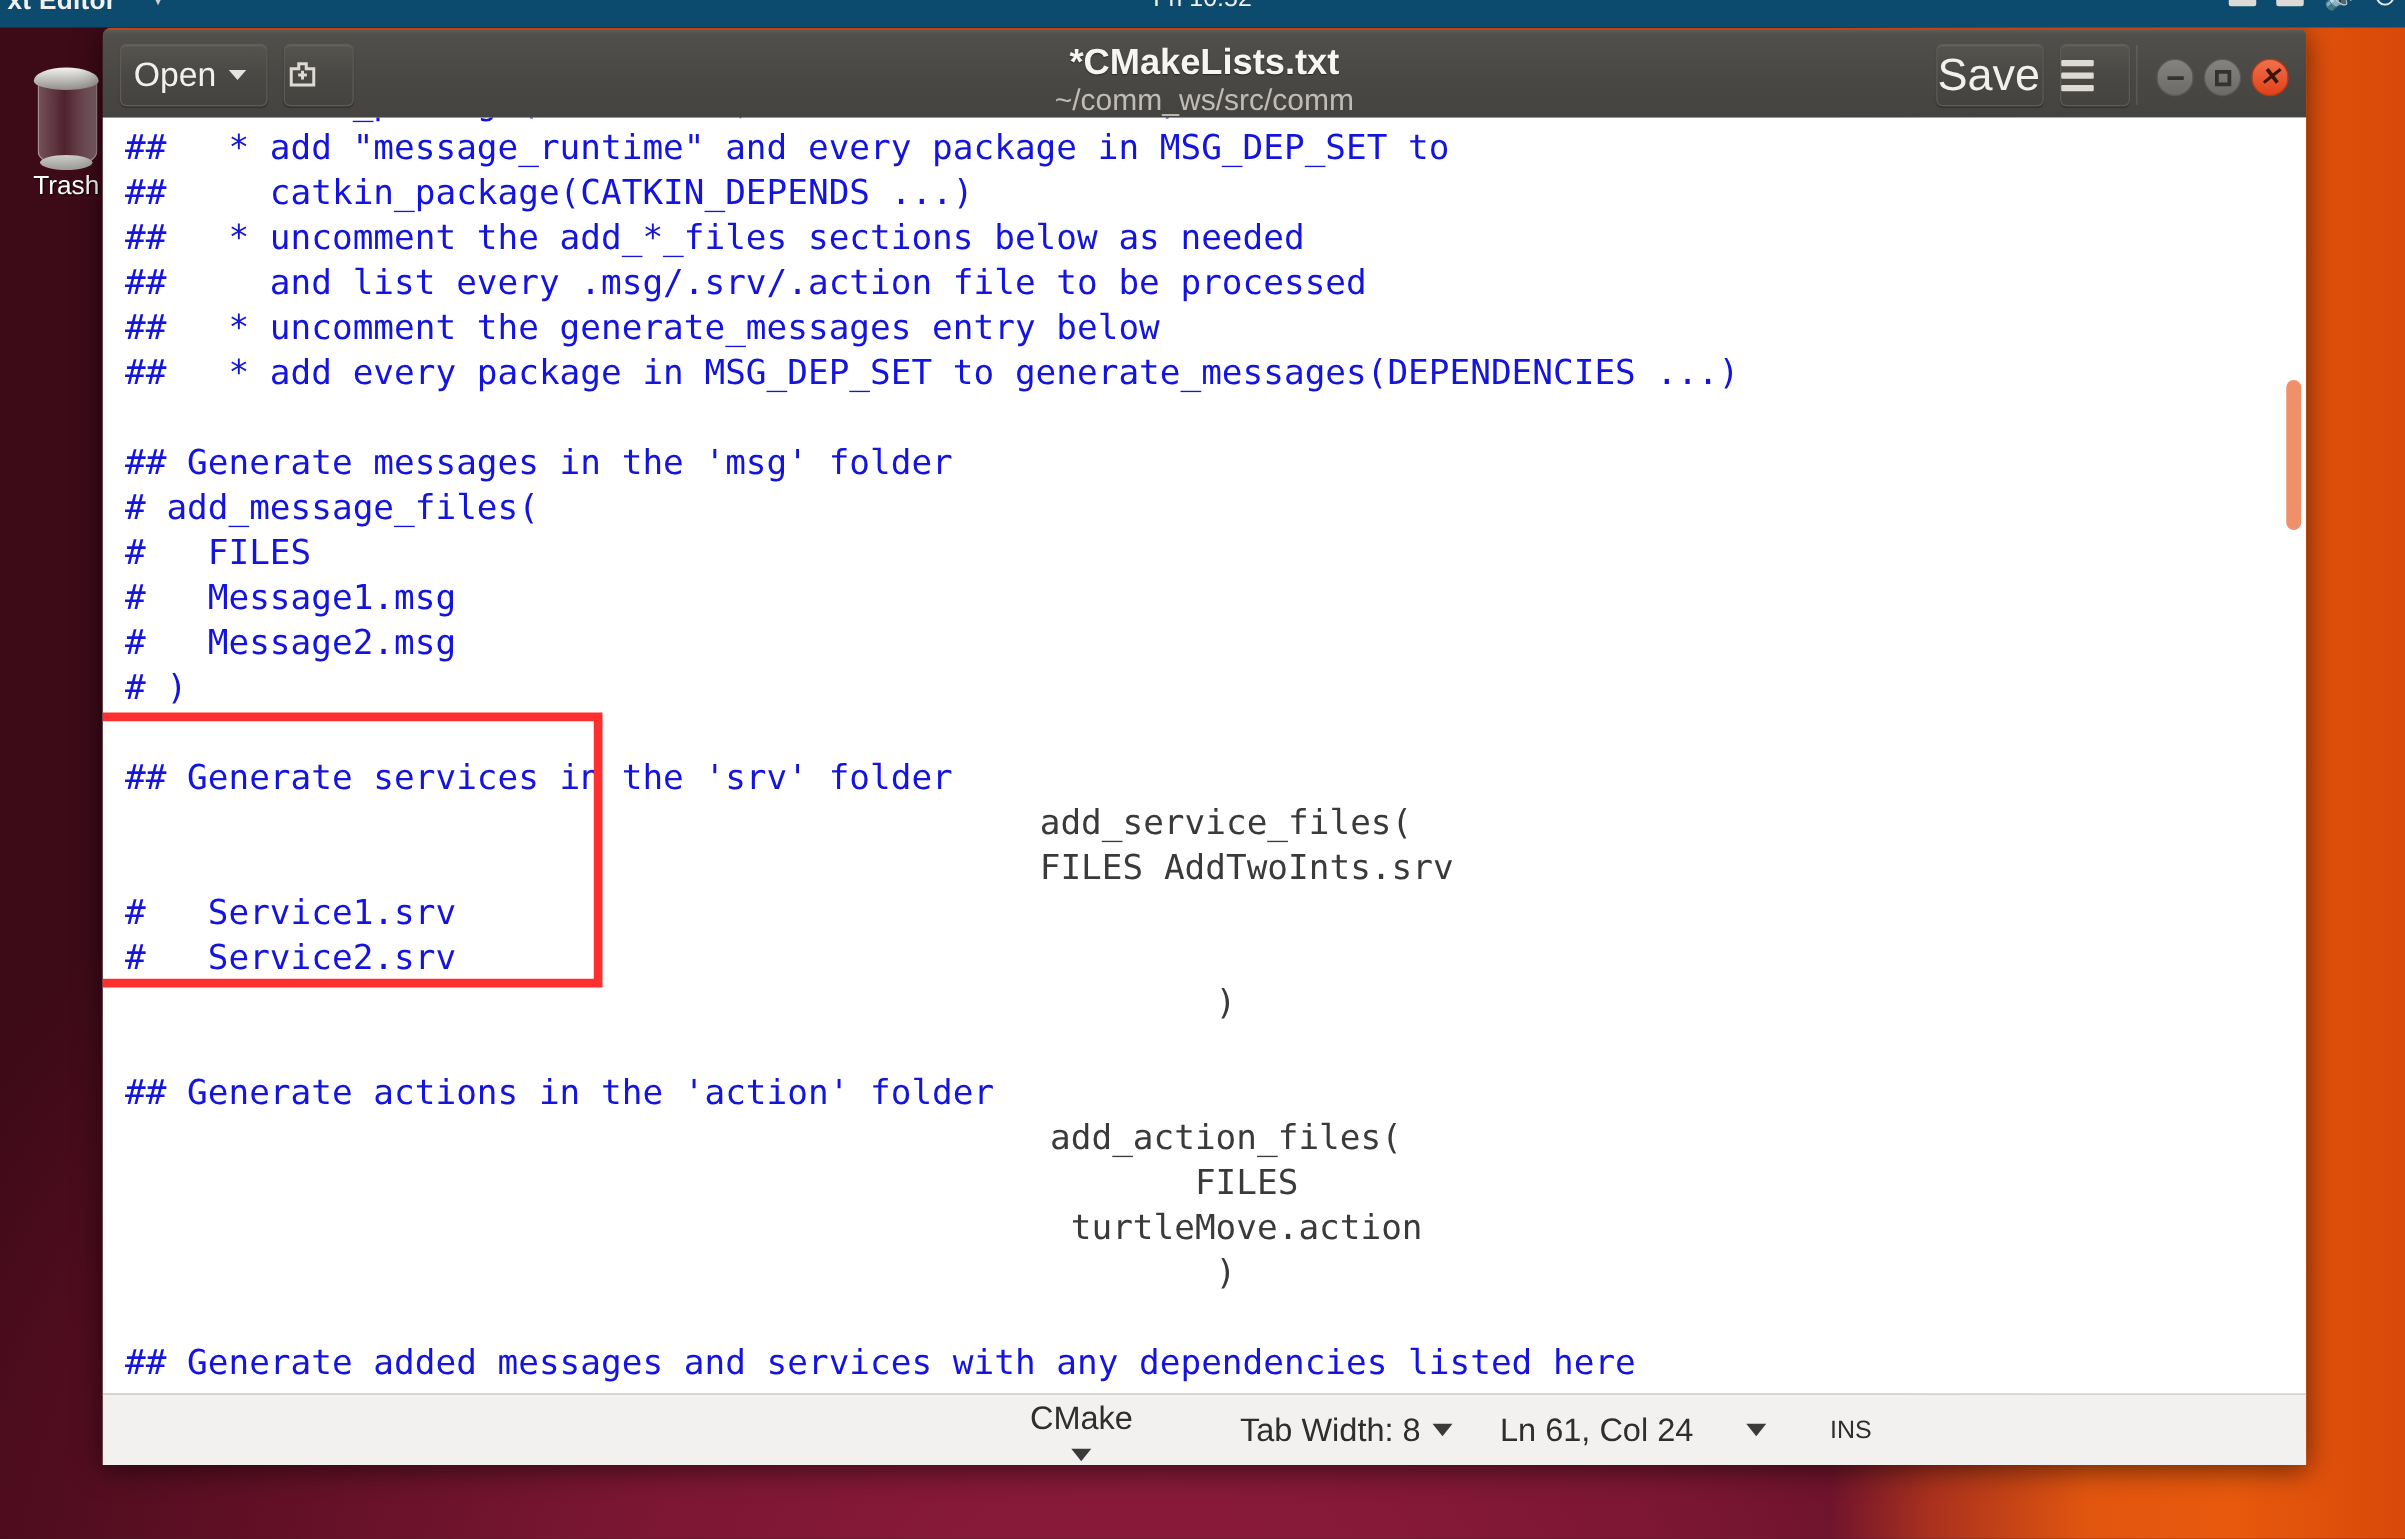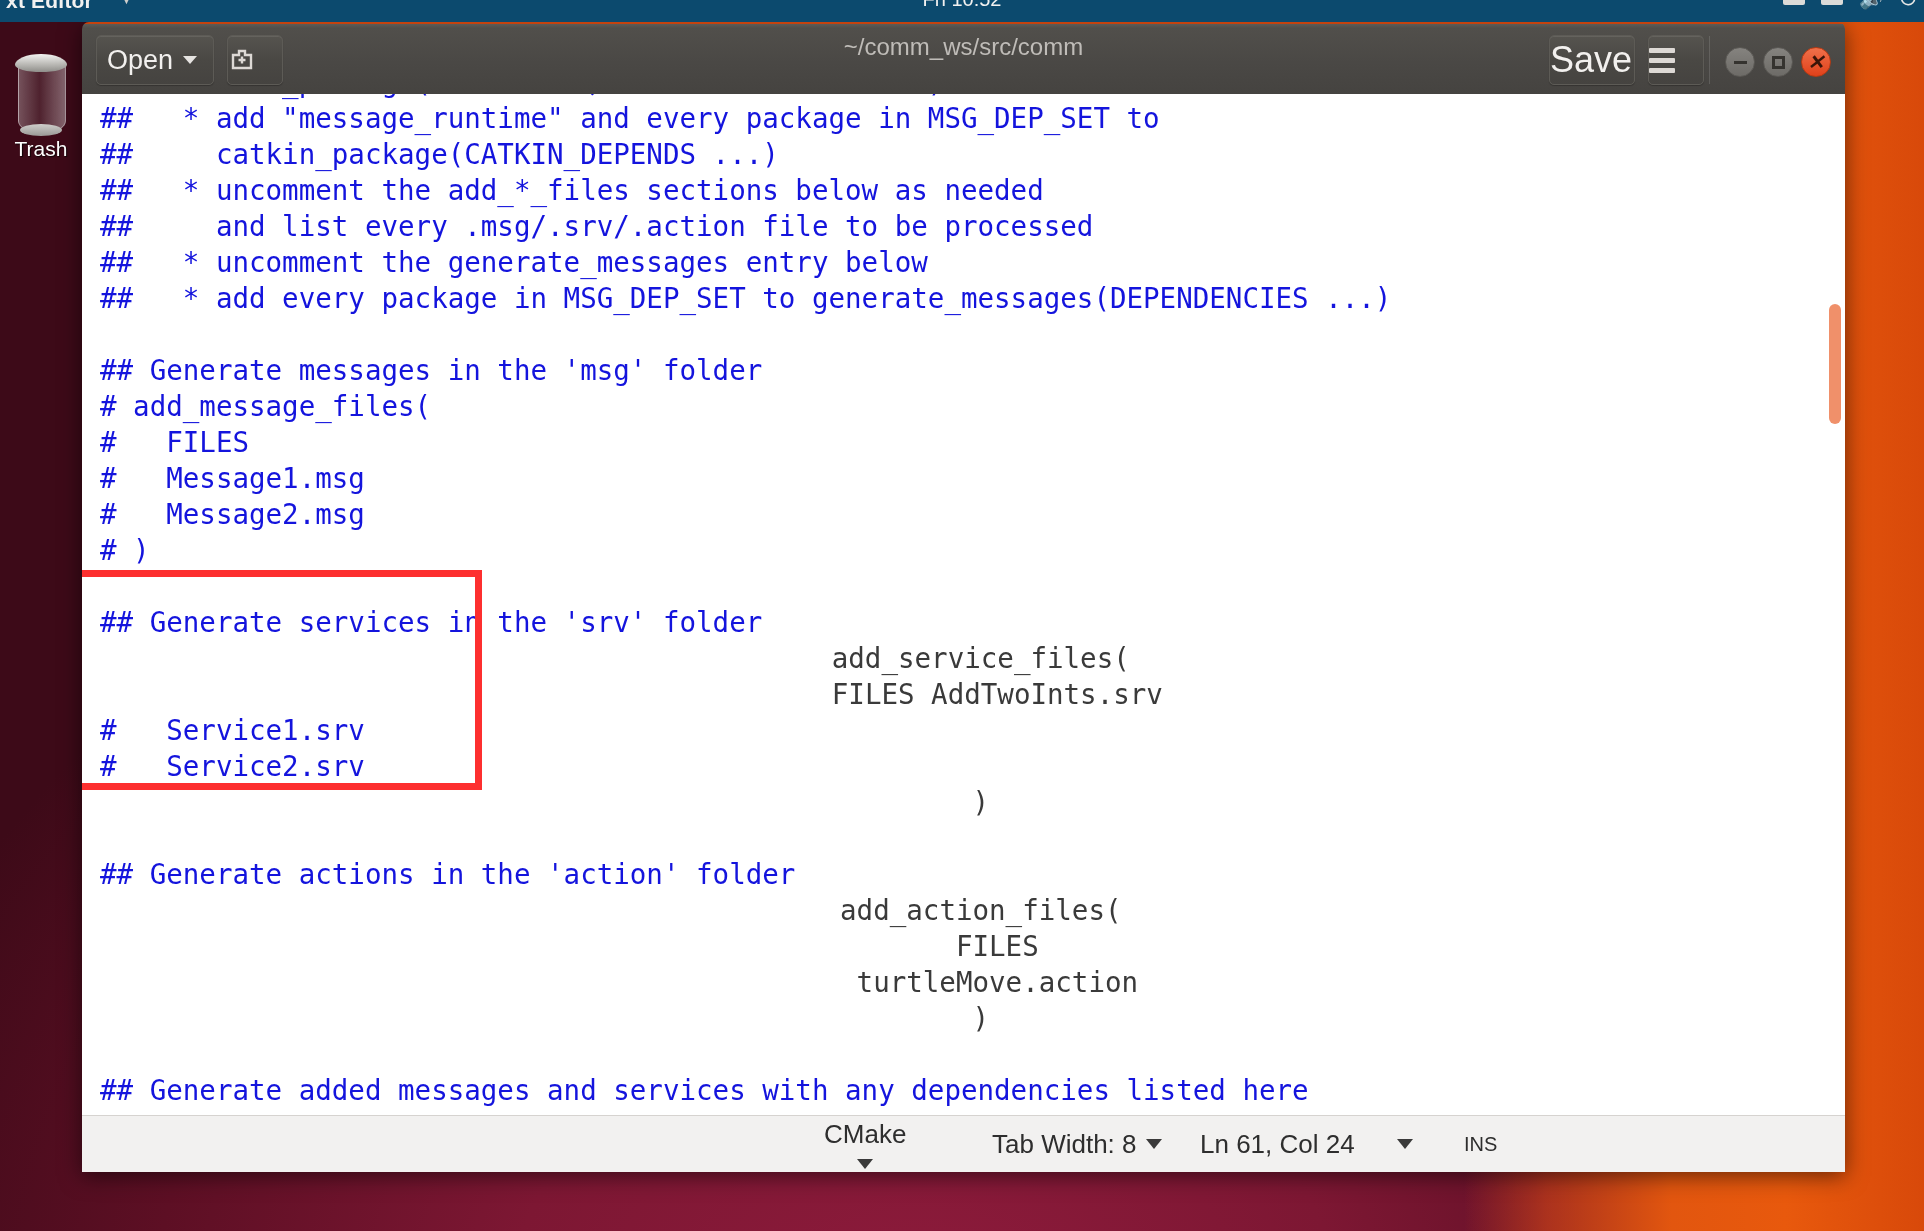--- a/index.html
+++ b/index.html
@@ -36,21 +36,21 @@
     position:absolute;left:0;right:0;top:-12px;text-align:center;
     font-size:20px;color:#f2f1f0;font-weight:500;
   }
   #panel-indicators{
     position:absolute;right:8px;top:-12px;display:flex;gap:16px;align-items:center;
   }
   .ind{font-size:20px;color:#e8e8e6;line-height:20px;}
   .ind-bat{display:inline-block;width:22px;height:13px;background:#dcdbd8;border-radius:2px;}
   
   #trash{
-    position:absolute;left:2px;top:48px;width:78px;text-align:center;z-index:20;
+    position:absolute;left:14px;top:48px;width:78px;text-align:center;z-index:20;
   }
   .trash-can{
     width:52px;height:86px;margin:0 auto;position:relative;
   }
   .trash-body{
     position:absolute;left:3px;top:14px;width:46px;height:70px;
     background:linear-gradient(90deg,rgba(245,245,245,.30),rgba(210,210,210,.12) 45%,rgba(250,250,250,.38));
     border-radius:4px 4px 22px 22px/4px 4px 12px 12px;
     border:1px solid rgba(240,240,240,.45);
     border-top:none;
@@ -193,20 +193,21 @@
     </div>
 
     <div class="tb-btn" id="btn-new">
       <svg width="28" height="28" viewBox="0 0 28 28">
         <path d="M5 22 L5 9 L11 9 L11 5 L17 5 L17 9 L23 9 L23 22 Z" fill="none" stroke="#ddd9d5" stroke-width="2.4"></path>
         <path d="M14 10.5 L14 17.5 M10.5 14 L17.5 14" stroke="#ddd9d5" stroke-width="2.4"></path>
       </svg>
     </div>
 
     <div id="titles">
+      <div id="win-title">*CMakeLists.txt</div>
       <div id="win-subtitle">~/comm_ws/src/comm</div>
     </div>
 
     <div class="tb-btn" id="btn-save">
       <span id="save-label">Save</span>
     </div>
 
     <div class="tb-btn" id="btn-menu">
       <span class="ham">
           <i></i>

